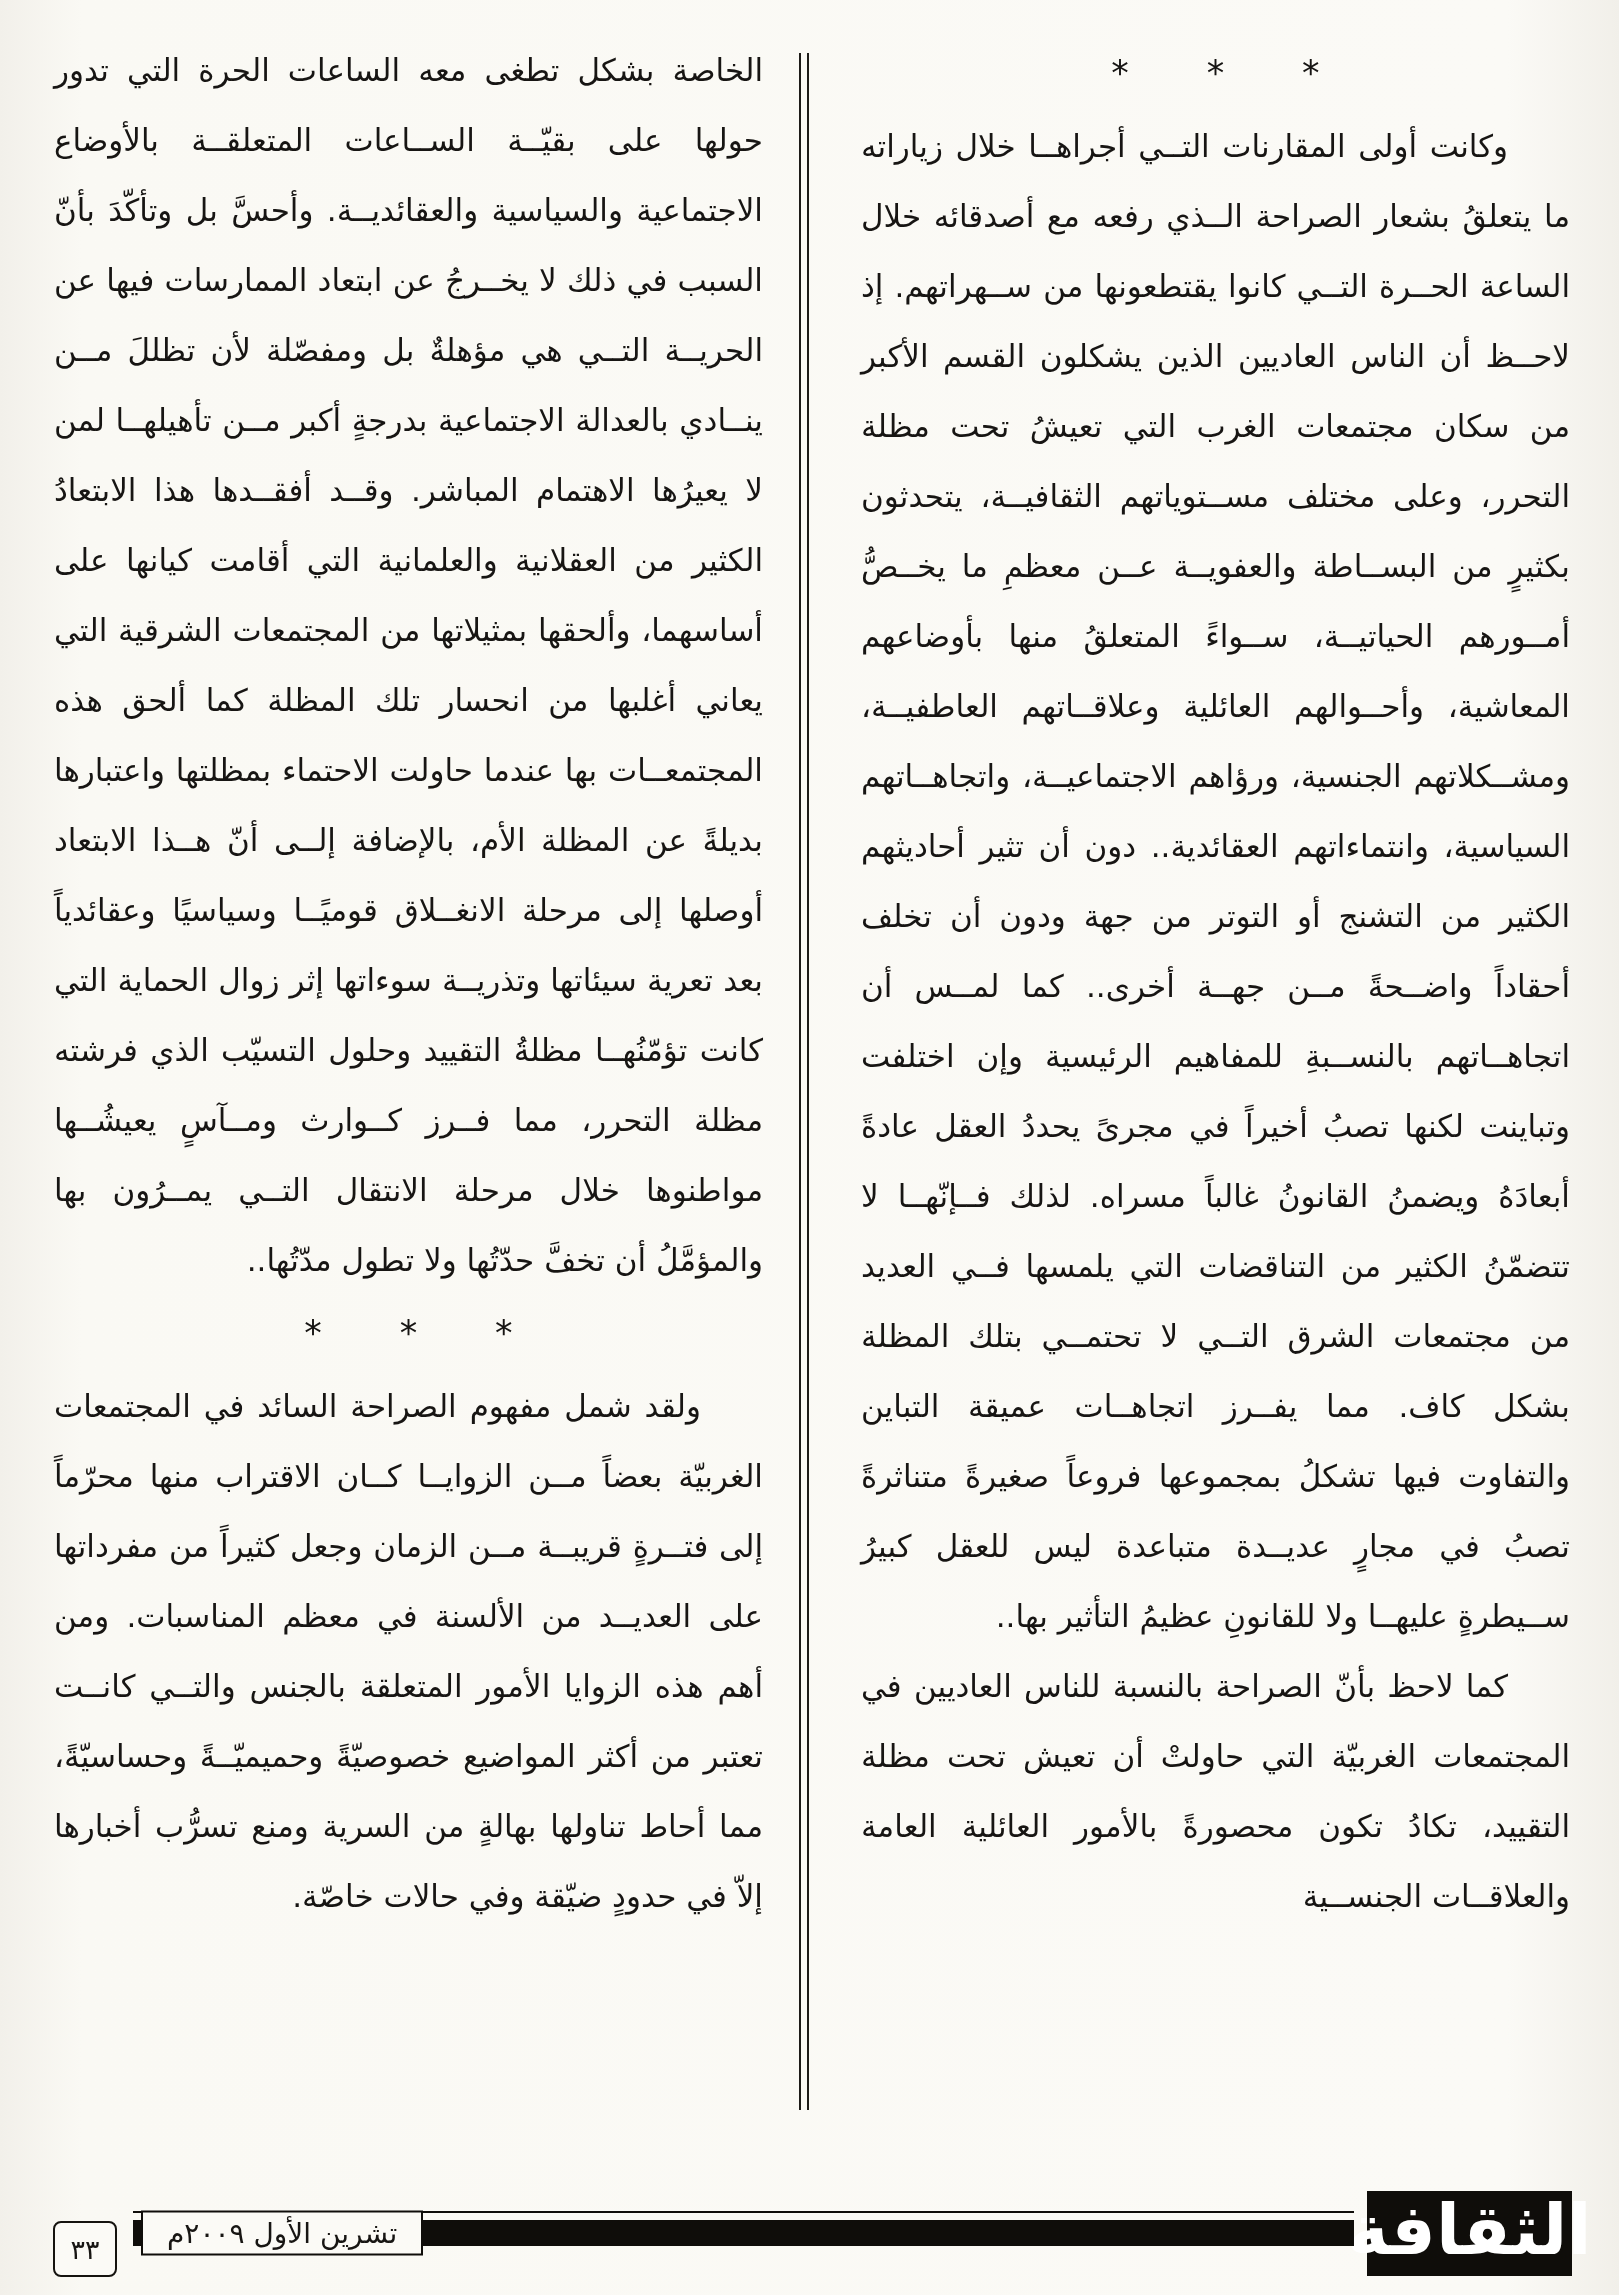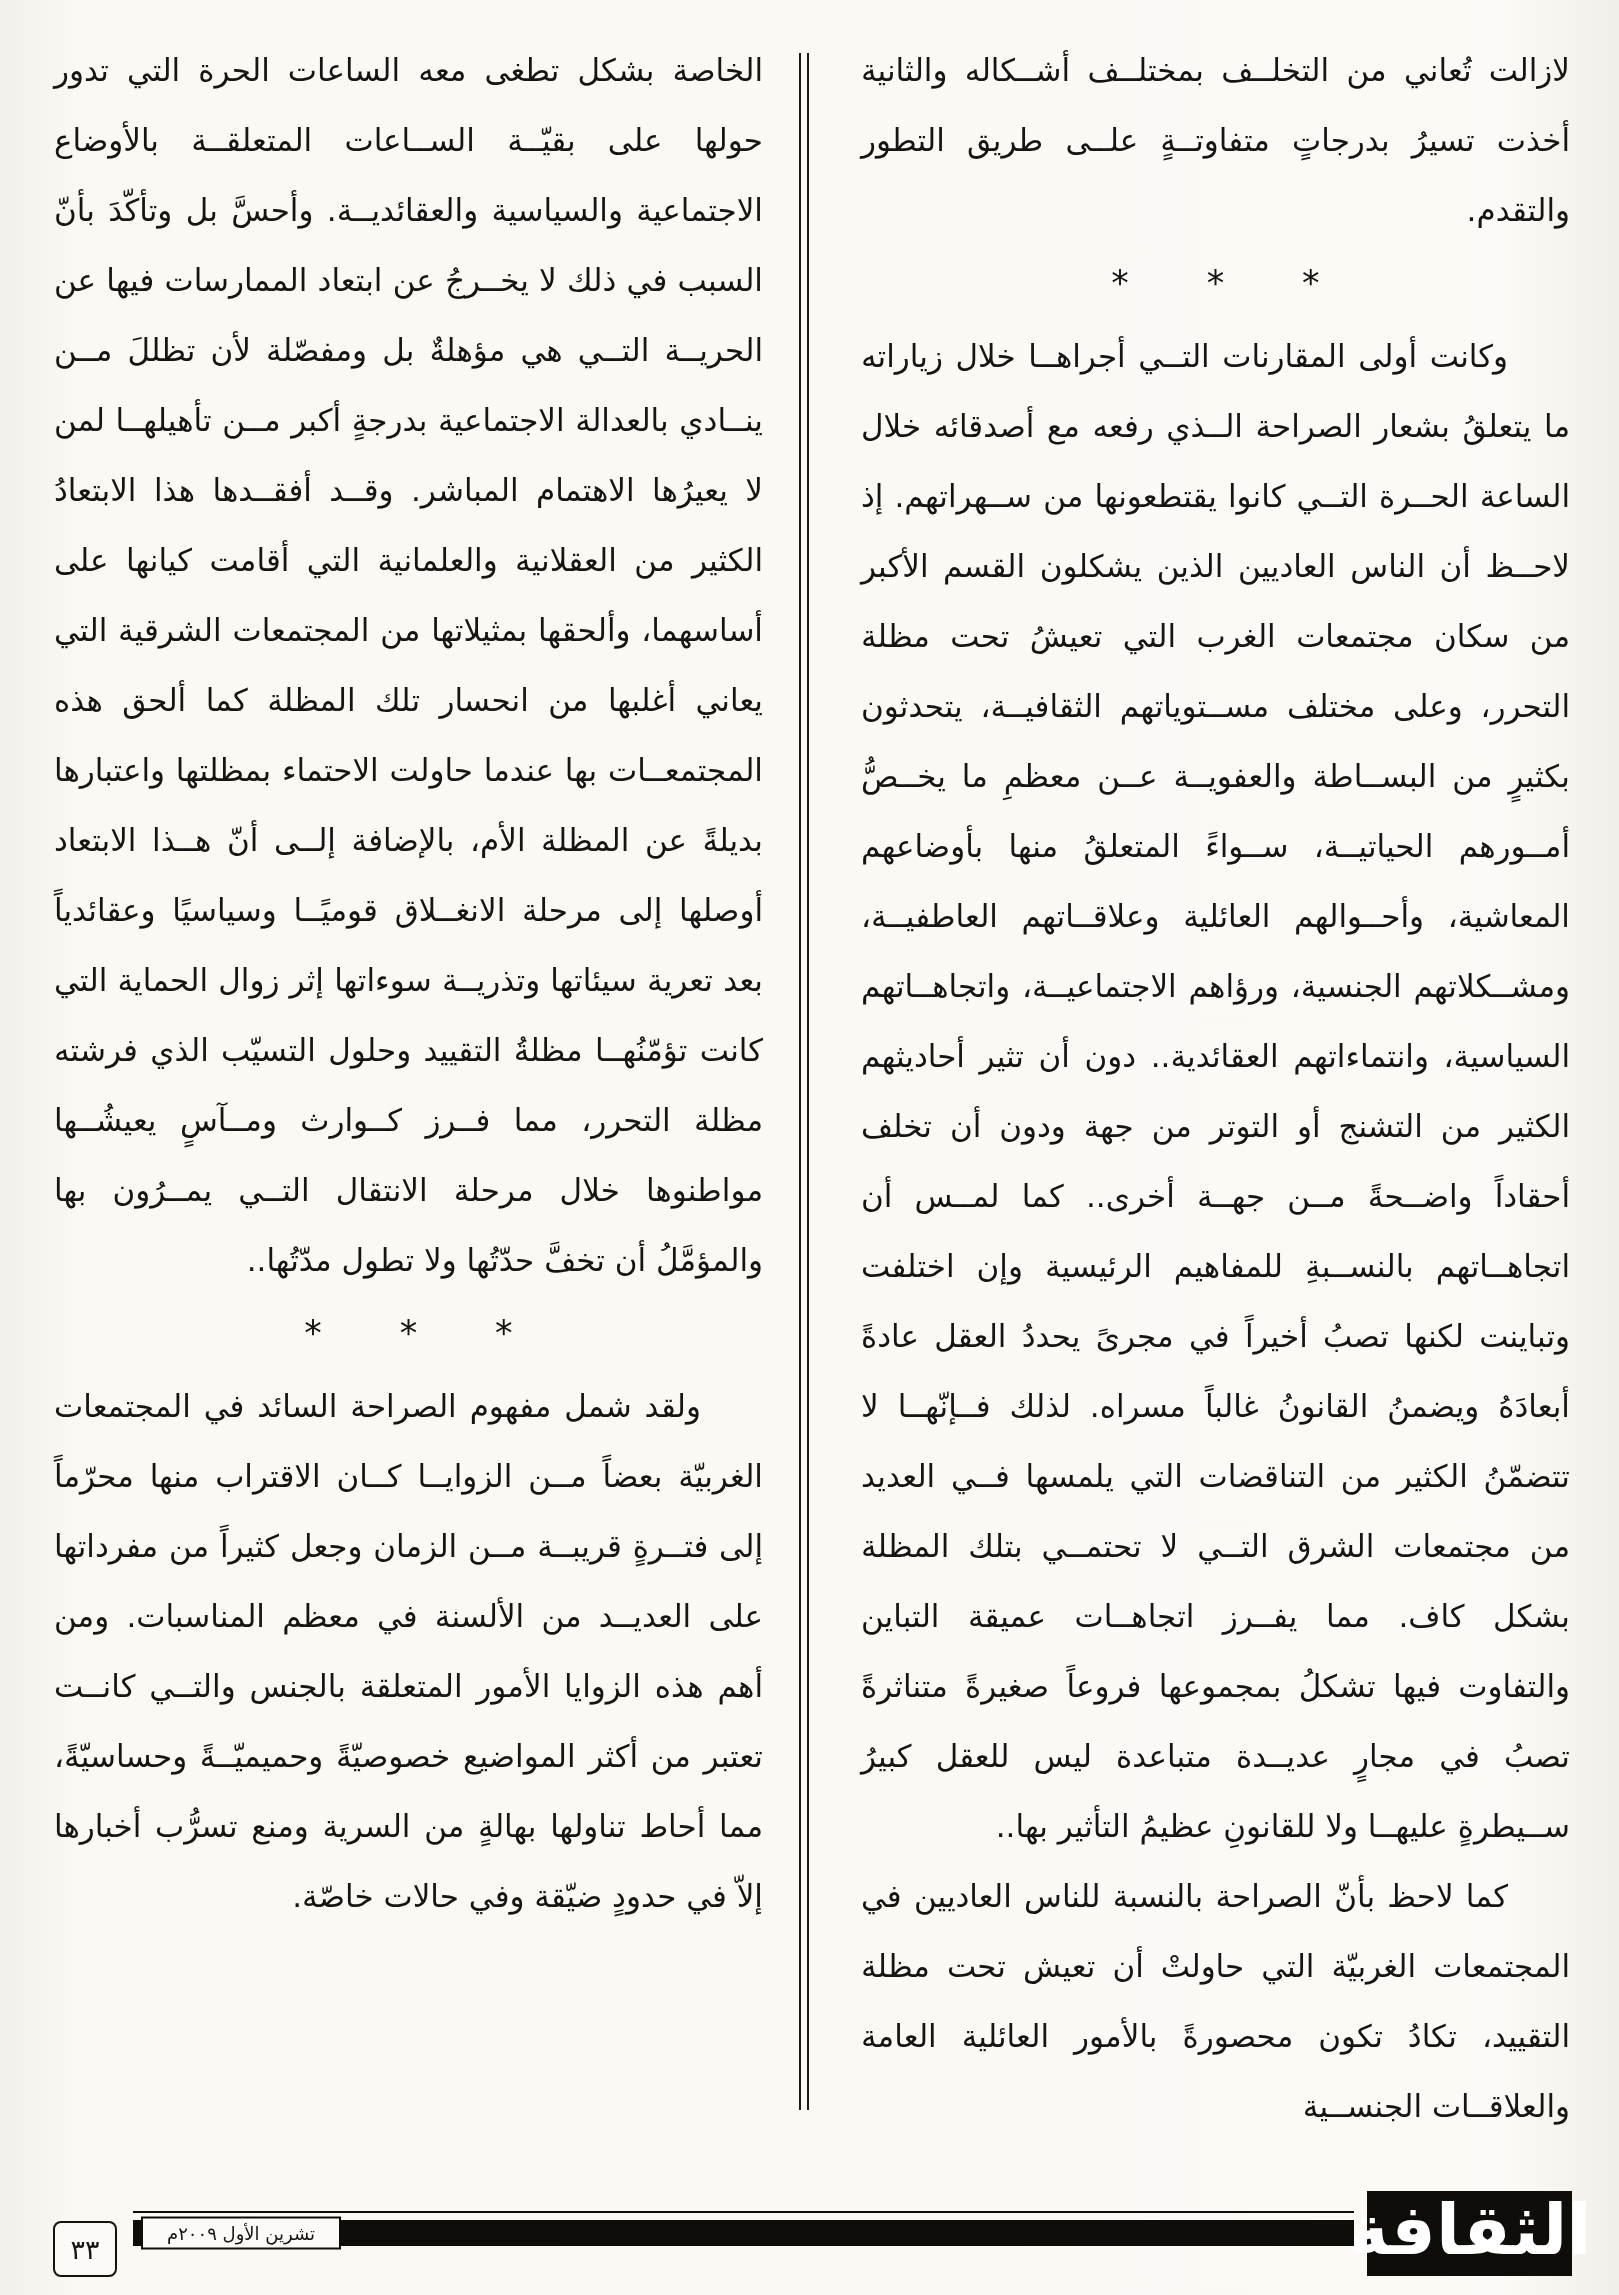--- a/index.html
+++ b/index.html
@@ -94,21 +94,21 @@
     background: #0f0d0a;
   }
   .date-box {
     position: absolute;
     left: 8px;
     top: 50%;
     transform: translateY(-50%);
     background: #fbfaf6;
     border: 2.4px solid #0f0d0a;
     padding: 4px 24px;
-    font-size: 18px;
+    font-size: 28px;
     white-space: nowrap;
     direction: rtl;
   }
   .logo {
     flex: 0 0 auto;
     width: 205px;
     height: 85px;
     background: #0f0d0a;
     color: #ffffff;
     display: flex;
@@ -129,21 +129,20 @@
     background: repeating-linear-gradient(to bottom, #ffffff 0 4px, transparent 4px 12.8px);
   }
 </style>
 </head>
 <body>
 
 <div class="page">
 
   <section class="col col-right">
 
-      <p class="para text">لازالت تُعاني من التخلــف بمختلــف أشــكاله والثانية أخذت تسيرُ بدرجاتٍ متفاوتــةٍ علــى طريق التطور والتقدم.</p>
 
       <p class="para sep">*&nbsp;&nbsp;&nbsp;&nbsp;&nbsp;&nbsp;&nbsp;*&nbsp;&nbsp;&nbsp;&nbsp;&nbsp;&nbsp;&nbsp;*</p>
 
       <p class="para text indent">وكانت أولى المقارنات التــي أجراهــا خلال زياراته ما يتعلقُ بشعار الصراحة الــذي رفعه مع أصدقائه خلال الساعة الحــرة التــي كانوا يقتطعونها من ســهراتهم. إذ لاحــظ أن الناس العاديين الذين يشكلون القسم الأكبر من سكان مجتمعات الغرب التي تعيشُ تحت مظلة التحرر، وعلى مختلف مســتوياتهم الثقافيــة، يتحدثون بكثيرٍ من البســاطة والعفويــة عــن معظمِ ما يخــصُّ أمــورهم الحياتيــة، ســواءً المتعلقُ منها بأوضاعهم المعاشية، وأحــوالهم العائلية وعلاقــاتهم العاطفيــة، ومشــكلاتهم الجنسية، ورؤاهم الاجتماعيــة، واتجاهــاتهم السياسية، وانتماءاتهم العقائدية.. دون أن تثير أحاديثهم الكثير من التشنج أو التوتر من جهة ودون أن تخلف أحقاداً واضــحةً مــن جهــة أخرى.. كما لمــس أن اتجاهــاتهم بالنســبةِ للمفاهيم الرئيسية وإن اختلفت وتباينت لكنها تصبُ أخيراً في مجرىً يحددُ العقل عادةً أبعادَهُ ويضمنُ القانونُ غالباً مسراه. لذلك فــإنّهــا لا تتضمّنُ الكثير من التناقضات التي يلمسها فــي العديد من مجتمعات الشرق التــي لا تحتمــي بتلك المظلة بشكل كاف. مما يفــرز اتجاهــات عميقة التباين والتفاوت فيها تشكلُ بمجموعها فروعاً صغيرةً متناثرةً تصبُ في مجارٍ عديــدة متباعدة ليس للعقل كبيرُ ســيطرةٍ عليهــا ولا للقانونِ عظيمُ التأثير بها..</p>
 
       <p class="para text indent">كما لاحظ بأنّ الصراحة بالنسبة للناس العاديين في المجتمعات الغربيّة التي حاولتْ أن تعيش تحت مظلة التقييد، تكادُ تكون محصورةً بالأمور العائلية العامة والعلاقــات الجنســية</p>
     </section>
 
   <div class="divider"></div>
 

